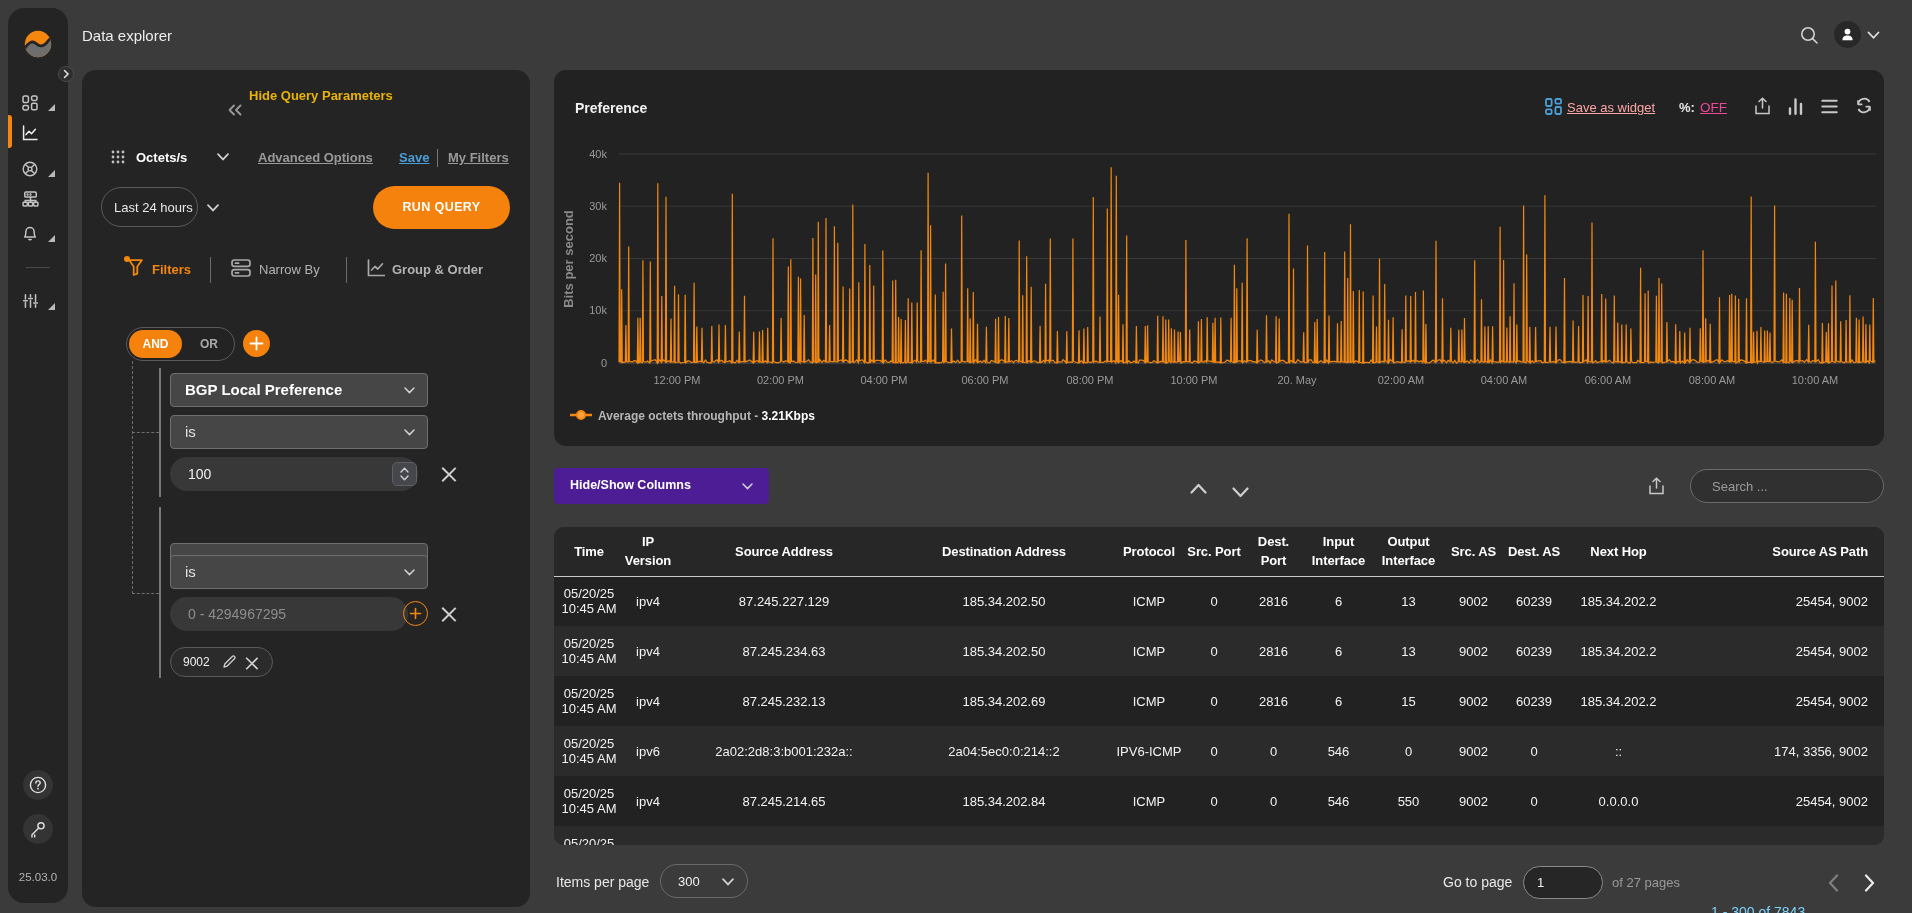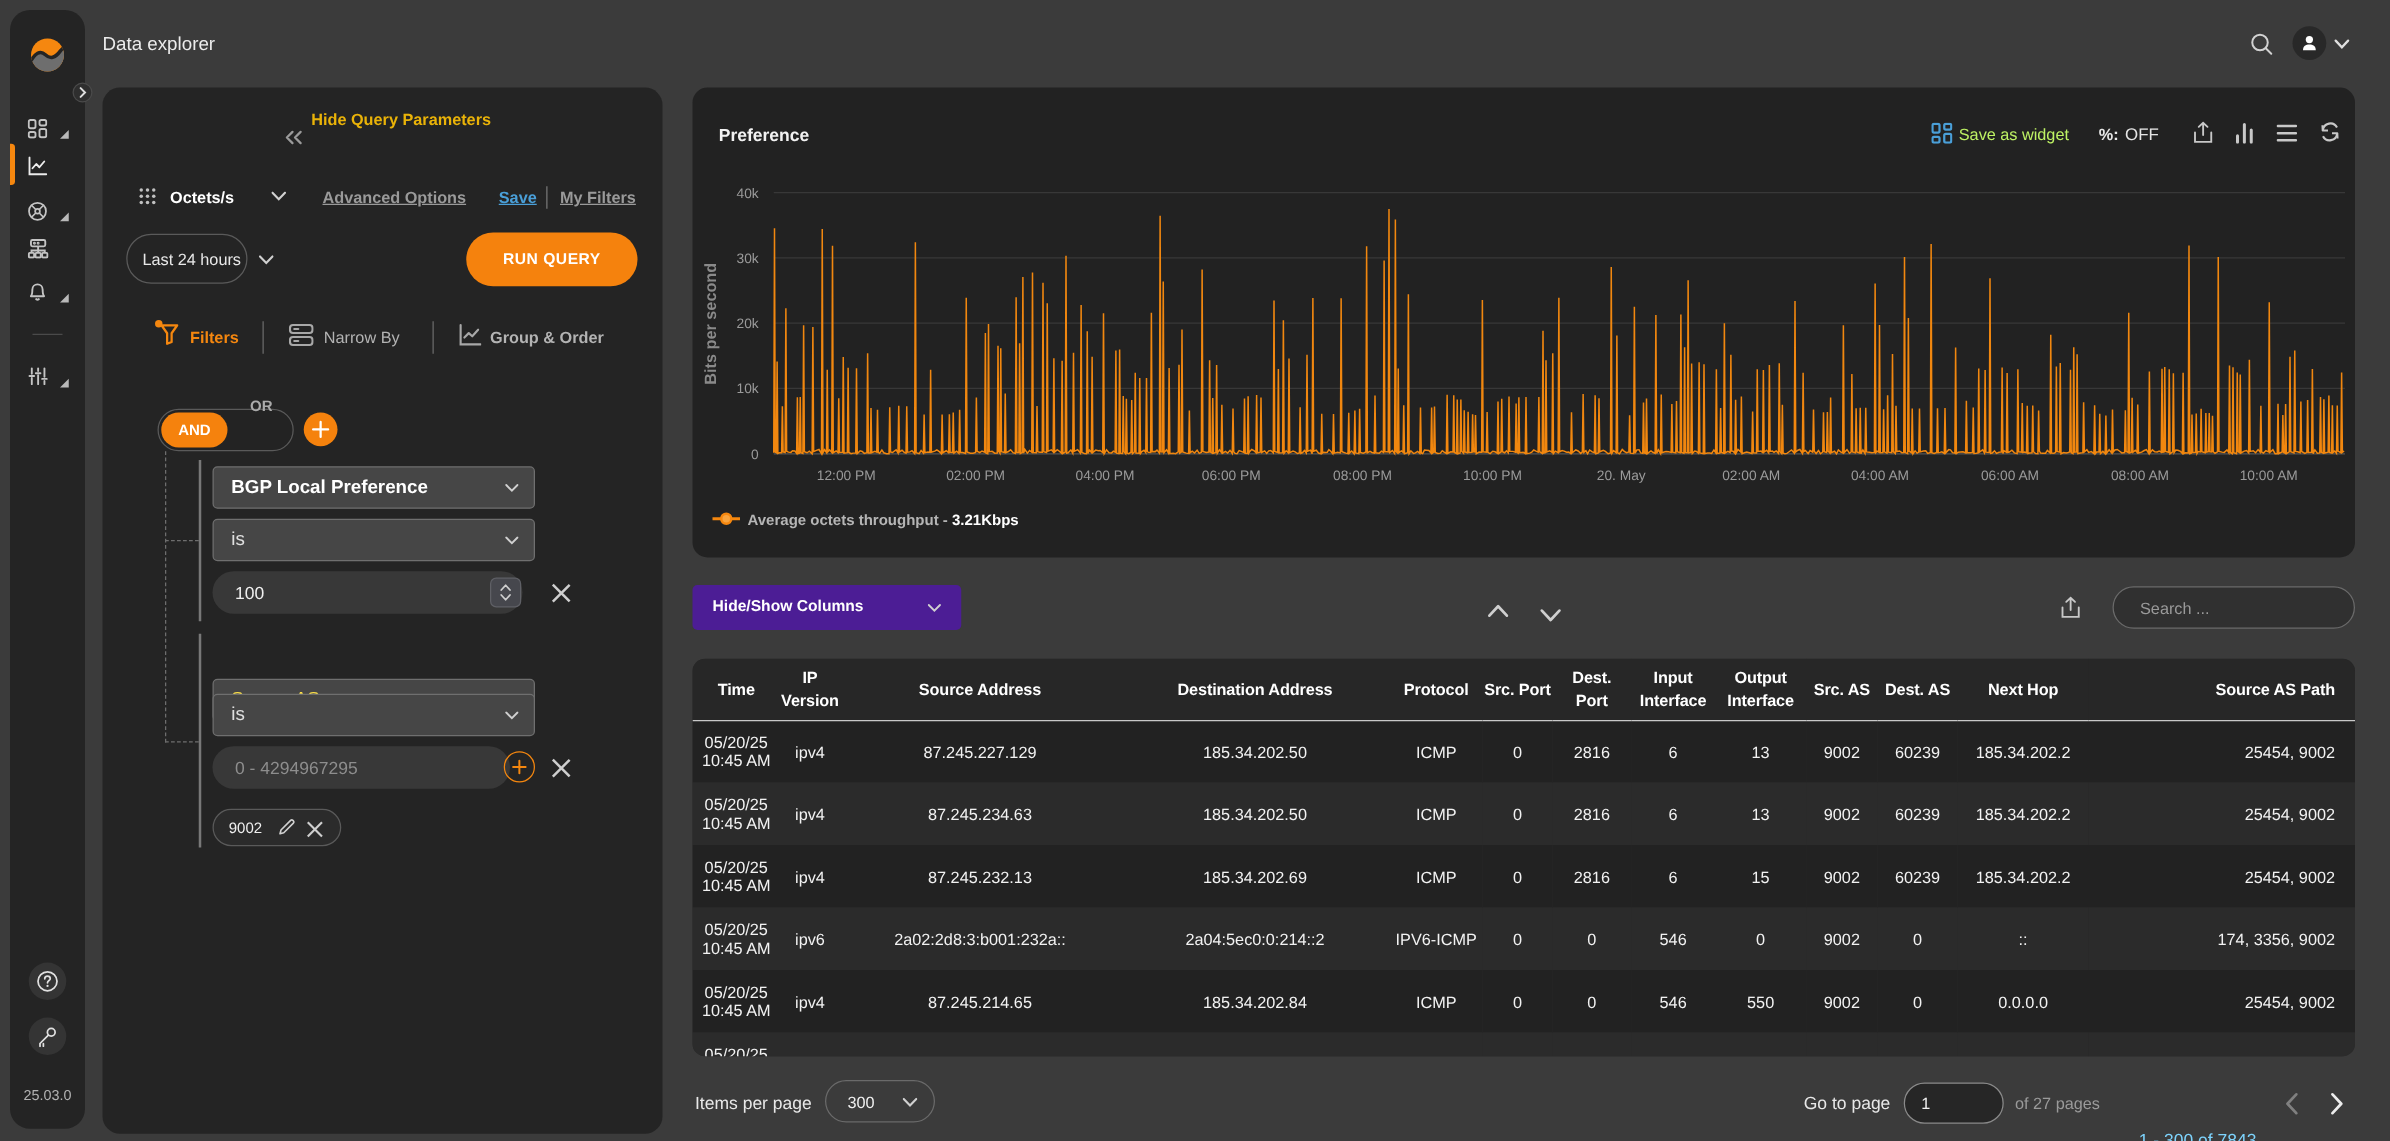--- a/index.html
+++ b/index.html
@@ -179,21 +179,21 @@
 <div class="abs" style="left:259px; top:262px; font-size:13px; font-weight:normal; color:#b3b3b3;">Narrow By</div>
 <div class="abs" style="left:346px; top:257px; width:1px; height:26px; background:#6a6a6a;"></div>
 <svg class="abs" style="left:367px; top:259px;" width="18" height="18" viewBox="0 0 18 18" fill="none" stroke="#a8a8a8" stroke-width="1.7">
   <path d="M1.5 1 V16.5 H17.5" stroke-linecap="round"></path>
   <path d="M4.5 11 L8 7.5 L10.8 10 L15.5 4.8" stroke-linecap="round" stroke-linejoin="round"></path>
 </svg>
 <div class="abs" style="left:392px; top:262px; font-size:13px; font-weight:bold; color:#b3b3b3;">Group &amp; Order</div>
 
 <div class="abs pill" style="left:126px; top:327px; width:109px; height:34px; border:1.5px solid #5a5a5a; background:#232323;"></div>
 <div class="abs pill" style="left:129px; top:330px; width:53px; height:28px; background:#f5820d; color:#fff; font-size:12px; font-weight:bold; text-align:center; line-height:28px;">AND</div>
-<div class="abs" style="left:200px; top:318px; font-size:12px; font-weight:bold; color:#aaa;">OR</div>
+<div class="abs" style="left:200px; top:337px; font-size:12px; font-weight:bold; color:#aaa;">OR</div>
 <div class="abs" style="left:243px; top:330px; width:27px; height:27px; border-radius:50%; background:#f5820d;"></div>
 <svg class="abs" style="left:248px; top:335px;" width="17" height="17" viewBox="0 0 17 17">
     <path d="M8.5 2.5 V14.5 M2.5 8.5 H14.5" stroke="#fff" stroke-width="1.8" stroke-linecap="round"></path>
   </svg>
 
 <div class="abs" style="left:132px; top:361px; height:233px; border-left:1.5px dashed #6e6e6e;"></div>
 <div class="abs" style="left:132px; top:432px; width:27px; border-top:1.5px dashed #6e6e6e;"></div>
 <div class="abs" style="left:132px; top:593px; width:27px; border-top:1.5px dashed #6e6e6e;"></div>
 <div class="abs" style="left:159px; top:368px; width:1.5px; height:129px; background:#787878;"></div>
 <div class="abs" style="left:159px; top:507px; width:1.5px; height:171px; background:#787878;"></div>
@@ -241,23 +241,23 @@
 <div class="xico" style="left:243px; top:655px; transform:scale(0.85);"></div>
 
 <div id="chart">
   <div class="abs" style="left:21px; top:30px; font-size:14px; font-weight:bold; color:#f2f2f2;">Preference</div>
   <svg class="abs" style="left:991px; top:28px;" width="17" height="17" viewBox="0 0 17 17" fill="none" stroke="#4a9fd8" stroke-width="1.8">
     <rect x="1" y="1" width="5.6" height="7" rx="1.2"></rect>
       <rect x="10.4" y="1" width="5.6" height="4.6" rx="1.2"></rect>
     <rect x="1" y="11.4" width="5.6" height="4.6" rx="1.2"></rect>
       <rect x="10.4" y="9" width="5.6" height="7" rx="1.2"></rect>
   </svg>
-  <div class="abs" style="left:1013px; top:30px; font-size:13px; color:#bef264; ">Save as widget</div>
+  <div class="abs" style="left:1013px; top:30px; font-size:13px; color:#fca5a5; text-decoration:underline;">Save as widget</div>
   <div class="abs" style="left:1125px; top:30px; font-size:13px; font-weight:bold; color:#e8e8e8;">%:</div>
-  <div class="abs" style="left:1146px; top:30px; font-size:13.5px; color:#e5e5e5;">OFF</div>
+  <div class="abs" style="left:1146px; top:30px; font-size:13.5px; color:#ec4899;text-decoration:underline;">OFF</div>
   <svg class="abs" style="left:1200px; top:27px;" width="17" height="18" viewBox="0 0 17 18" fill="none" stroke="#c8c8c8" stroke-width="1.5" stroke-linecap="round">
     <path d="M8.5 1.5 V11 M5 4.5 L8.5 1.2 L12 4.5"></path>
       <path d="M2 9 V16.5 H15 V9"></path>
   </svg>
   <svg class="abs" style="left:1233px; top:28px;" width="17" height="17" viewBox="0 0 17 17" stroke="#c8c8c8" stroke-width="2.4" stroke-linecap="round">
     <path d="M3 15.8 V10.5 M8.5 15.8 V1.5 M14 15.8 V6"></path>
   </svg>
   <svg class="abs" style="left:1267px; top:29px;" width="17" height="15" viewBox="0 0 17 15" stroke="#c8c8c8" stroke-width="2" stroke-linecap="round">
     <path d="M1.3 1.8 H15.7 M1.3 7.5 H15.7 M1.3 13.2 H15.7"></path>
   </svg>

